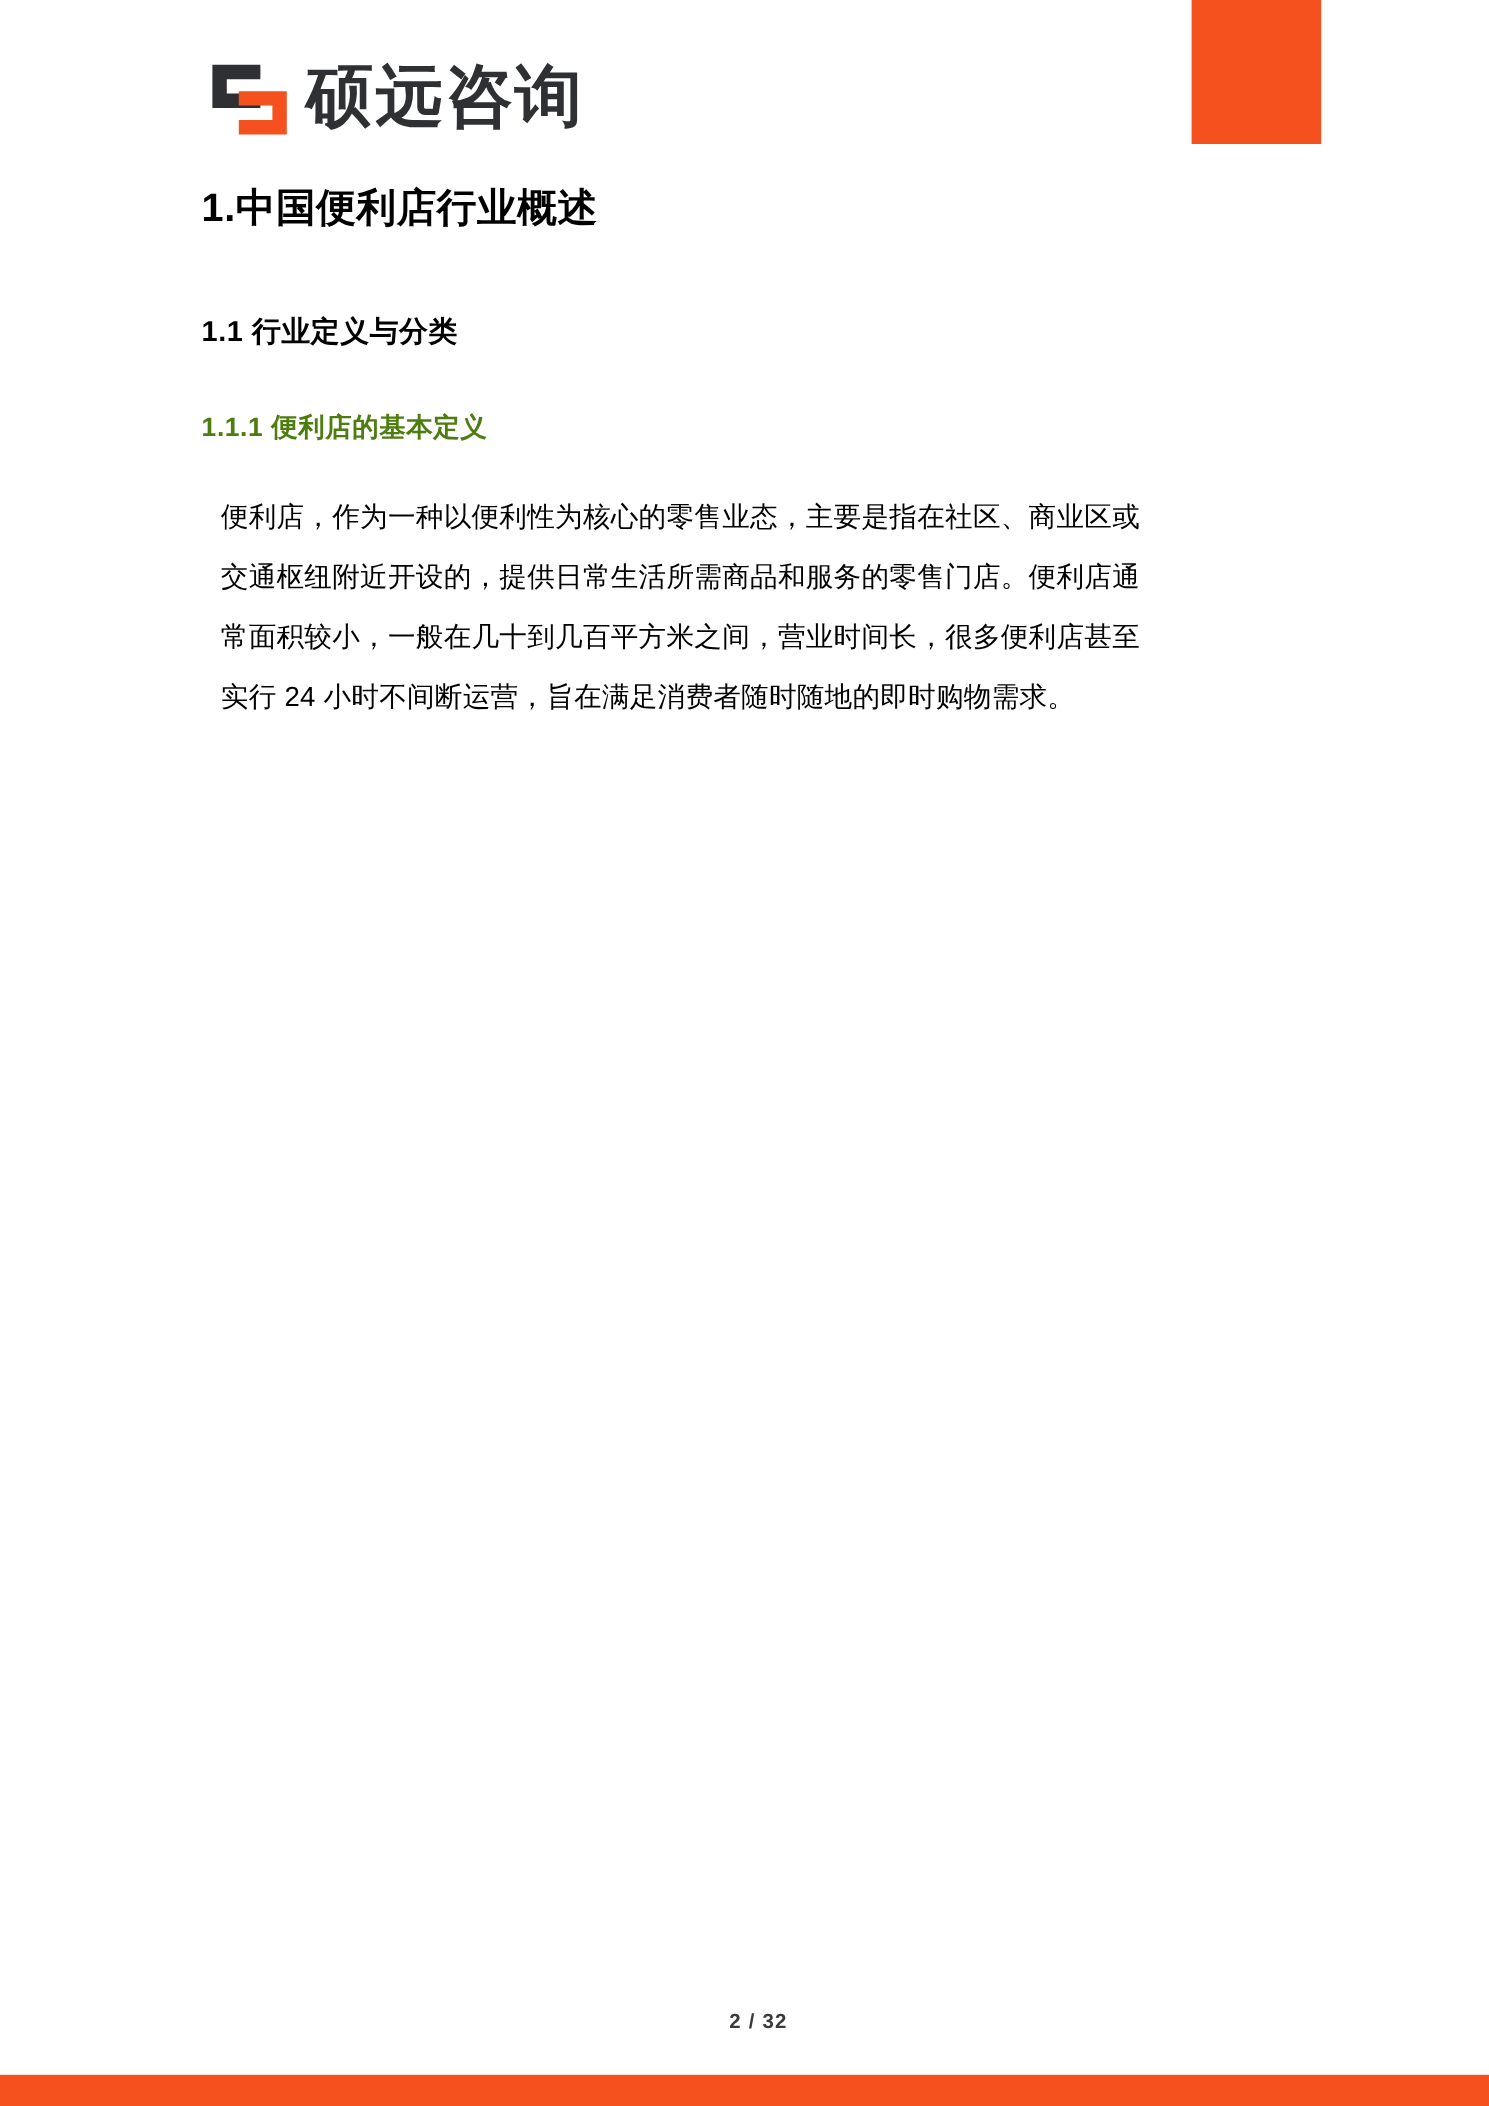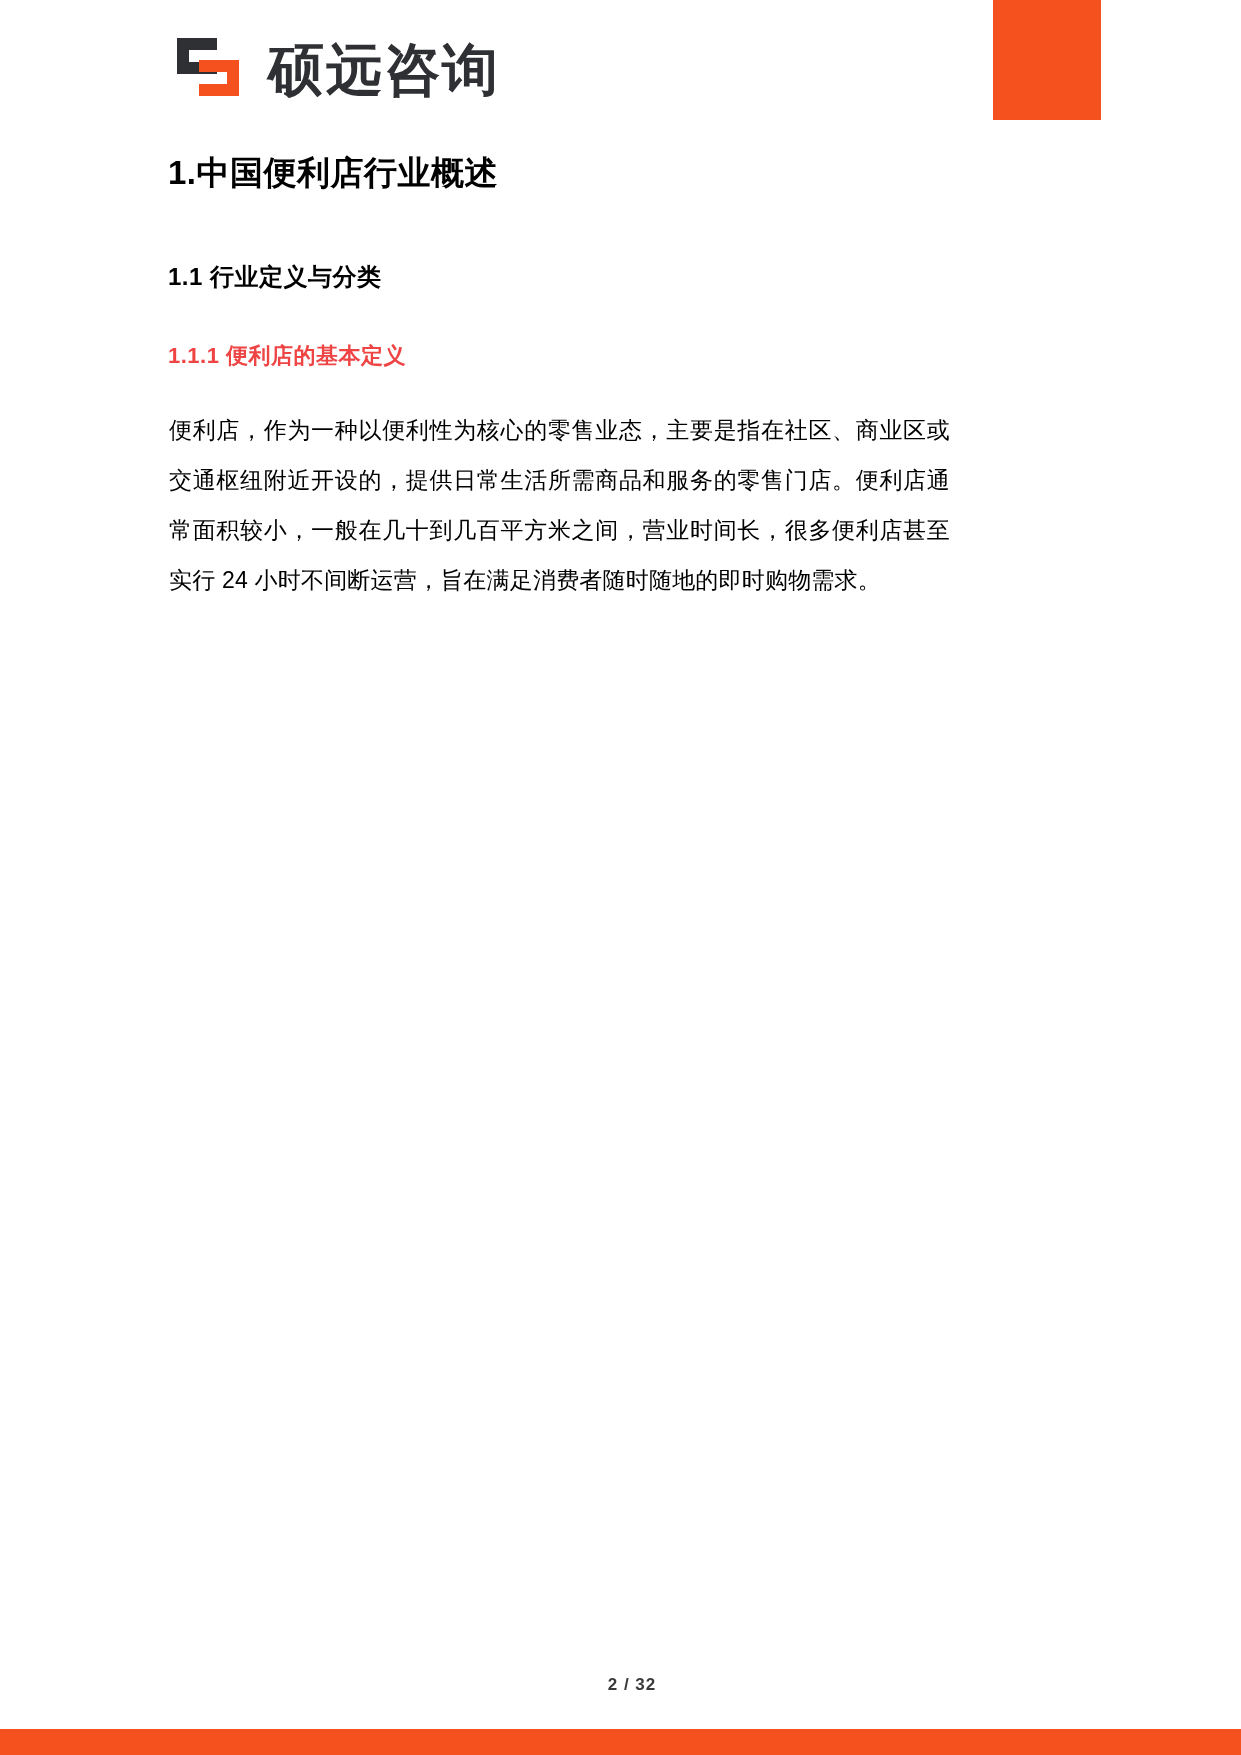--- a/index.html
+++ b/index.html
@@ -32,25 +32,25 @@
     position: absolute;
     left: 0;
     bottom: 0;
     width: 100%;
     height: 26px;
     background: #f4511e;
   }
   
   .header {
     position: absolute;
-    top: 36px;
+    top: 52px;
     left: 175px;
     display: flex;
-    align-items: flex-end;
-    gap: 27px;
+    align-items: flex-start;
+    gap: 14px;
   }
   .logo-mark {
     width: 66px;
     height: 62px;
     position: relative;
     flex: none;
   }
   .logo-mark svg { display: block; }
   .logo-text {
     font-size: 56px;
@@ -84,27 +84,27 @@
     padding: 0;
     color: #000;
     letter-spacing: 0.5px;
   }
   h3.doc-h3 {
     font-size: 22px;
     font-weight: 700;
     line-height: 1.35;
     margin: 48px 0 0 0;
     padding: 0;
-    color: #ef4444;
+    color: #4d7c0f;
     letter-spacing: 0.5px;
   }
   p.doc-p {
     font-size: 23px;
     line-height: 50px;
-    margin: 34px 0 0 1px;
+    margin: 34px 0 0 16px;
     padding: 0;
     color: #000;
     text-align: justify;
     text-justify: inter-ideograph;
     letter-spacing: 0.2px;
   }
   p.doc-p:first-of-type { margin-top: 34px; }
   
   .footer {
     position: absolute;

